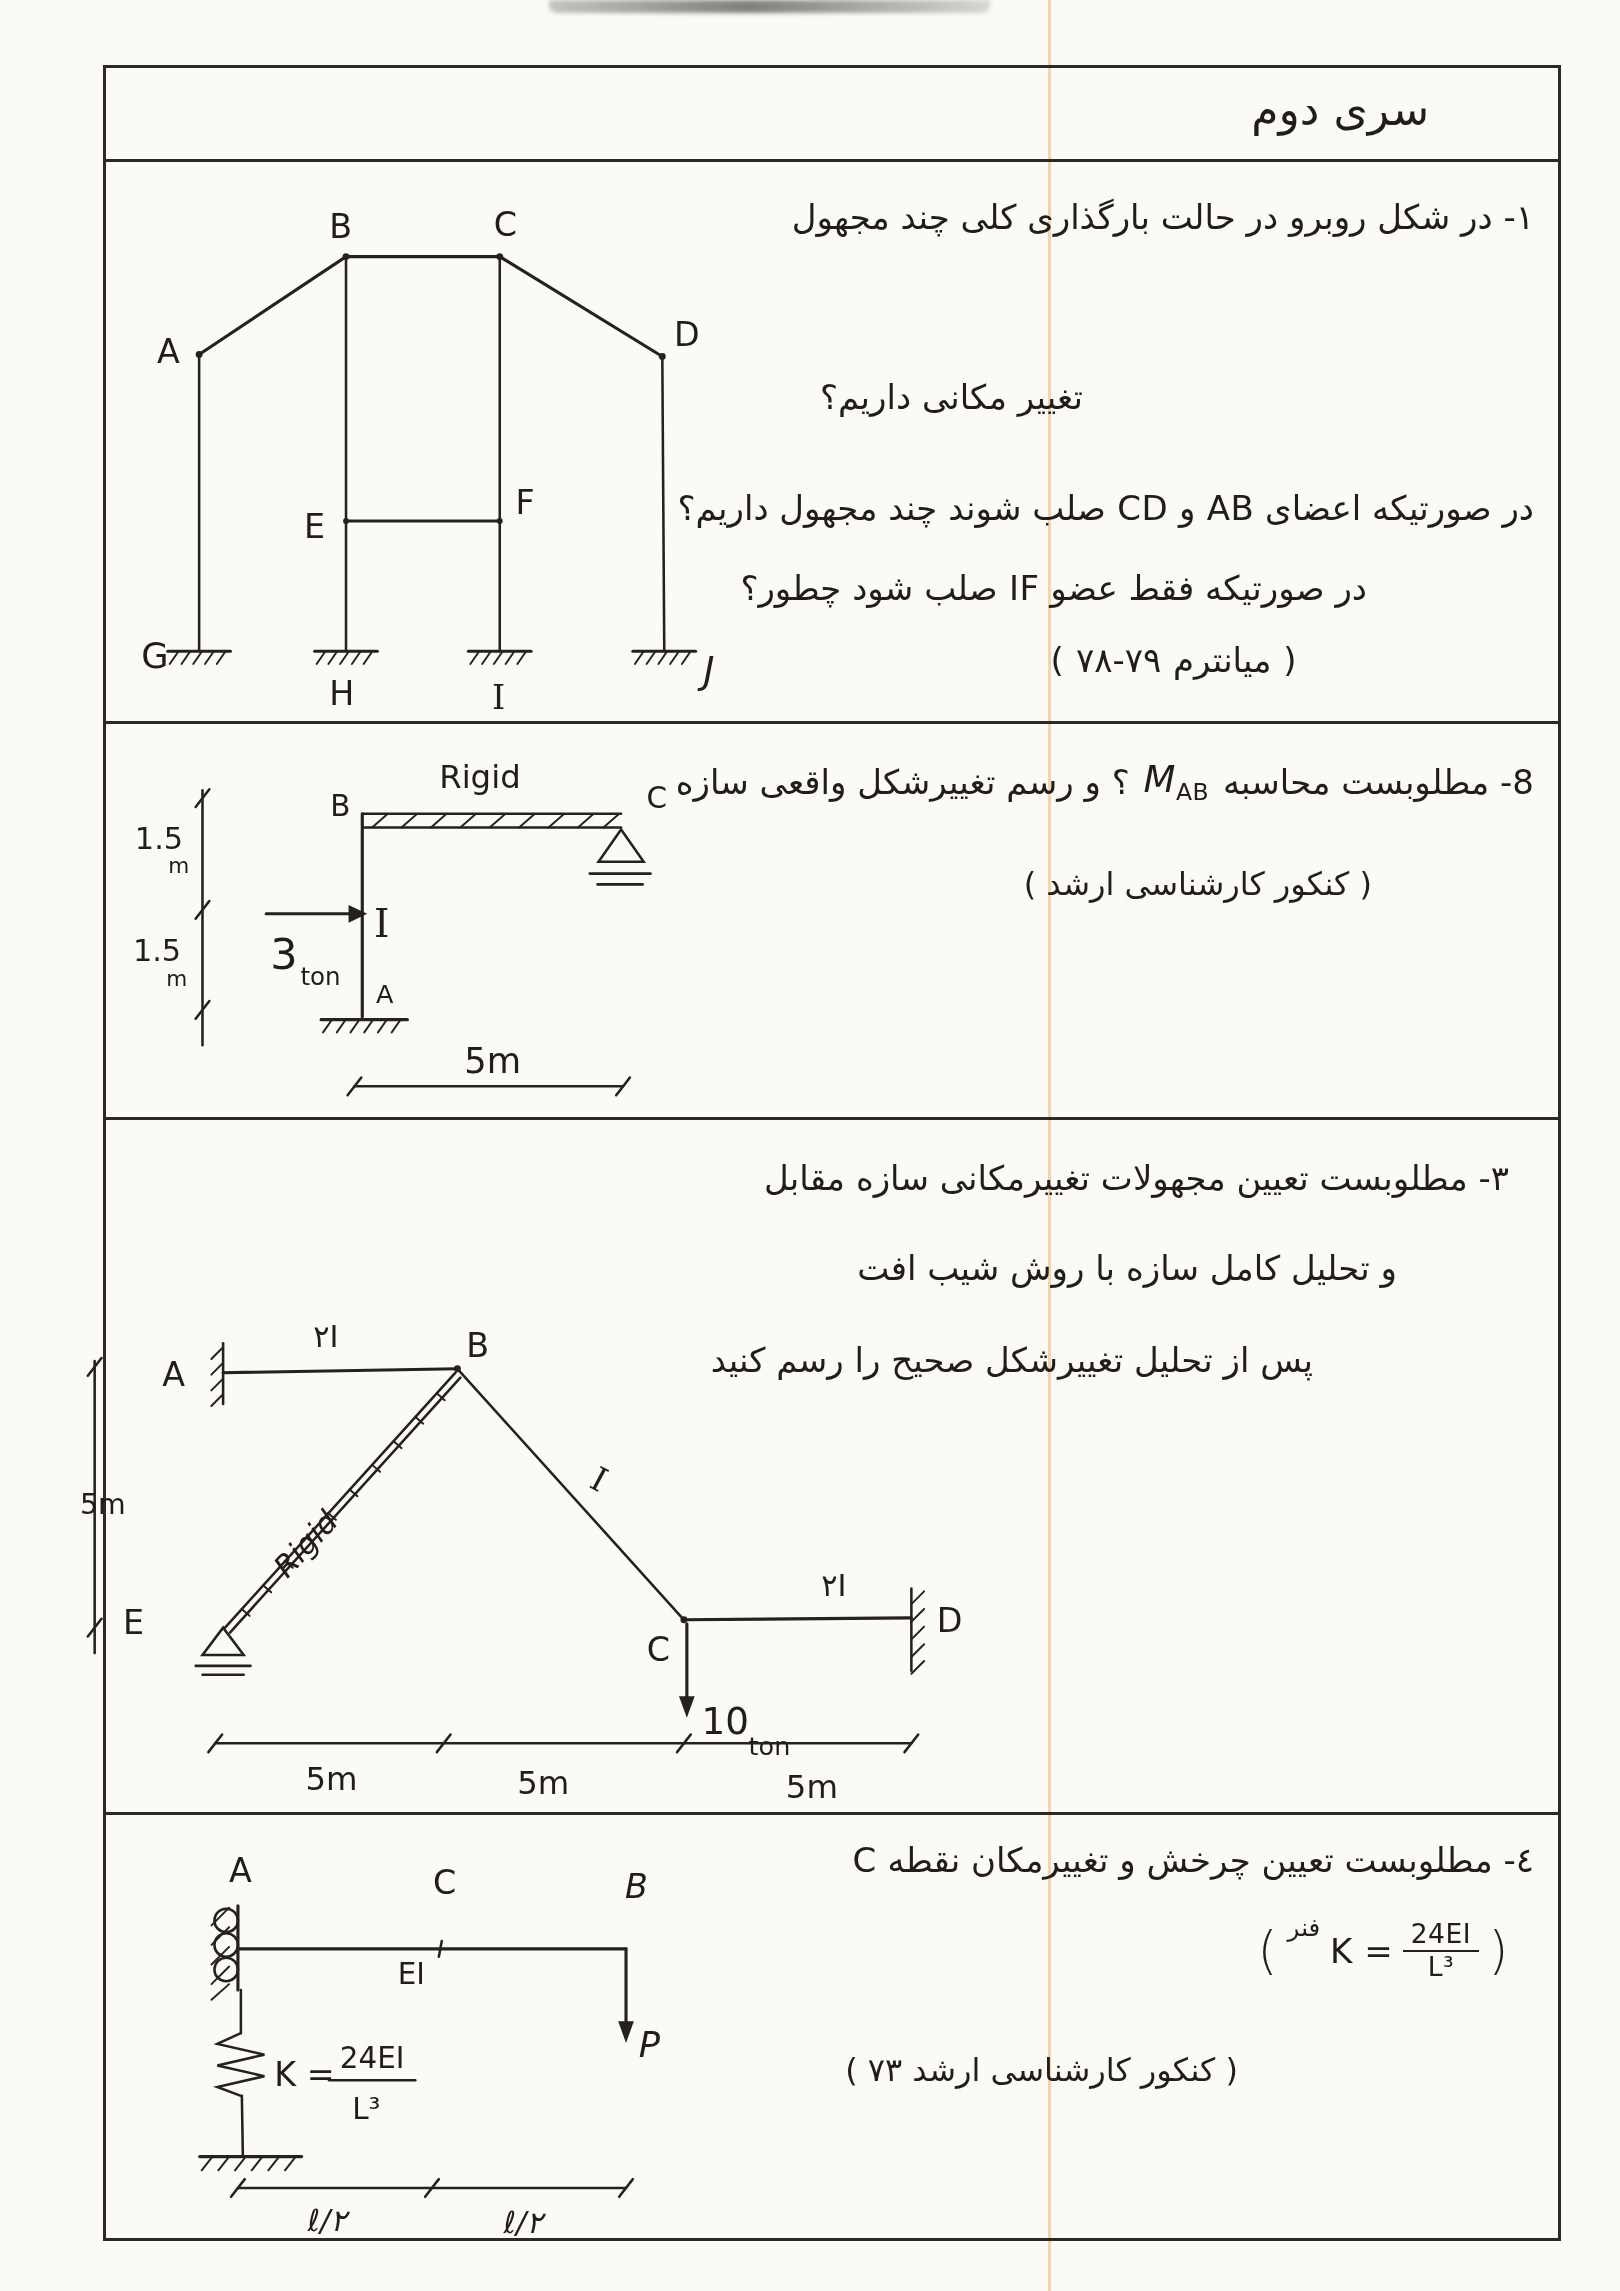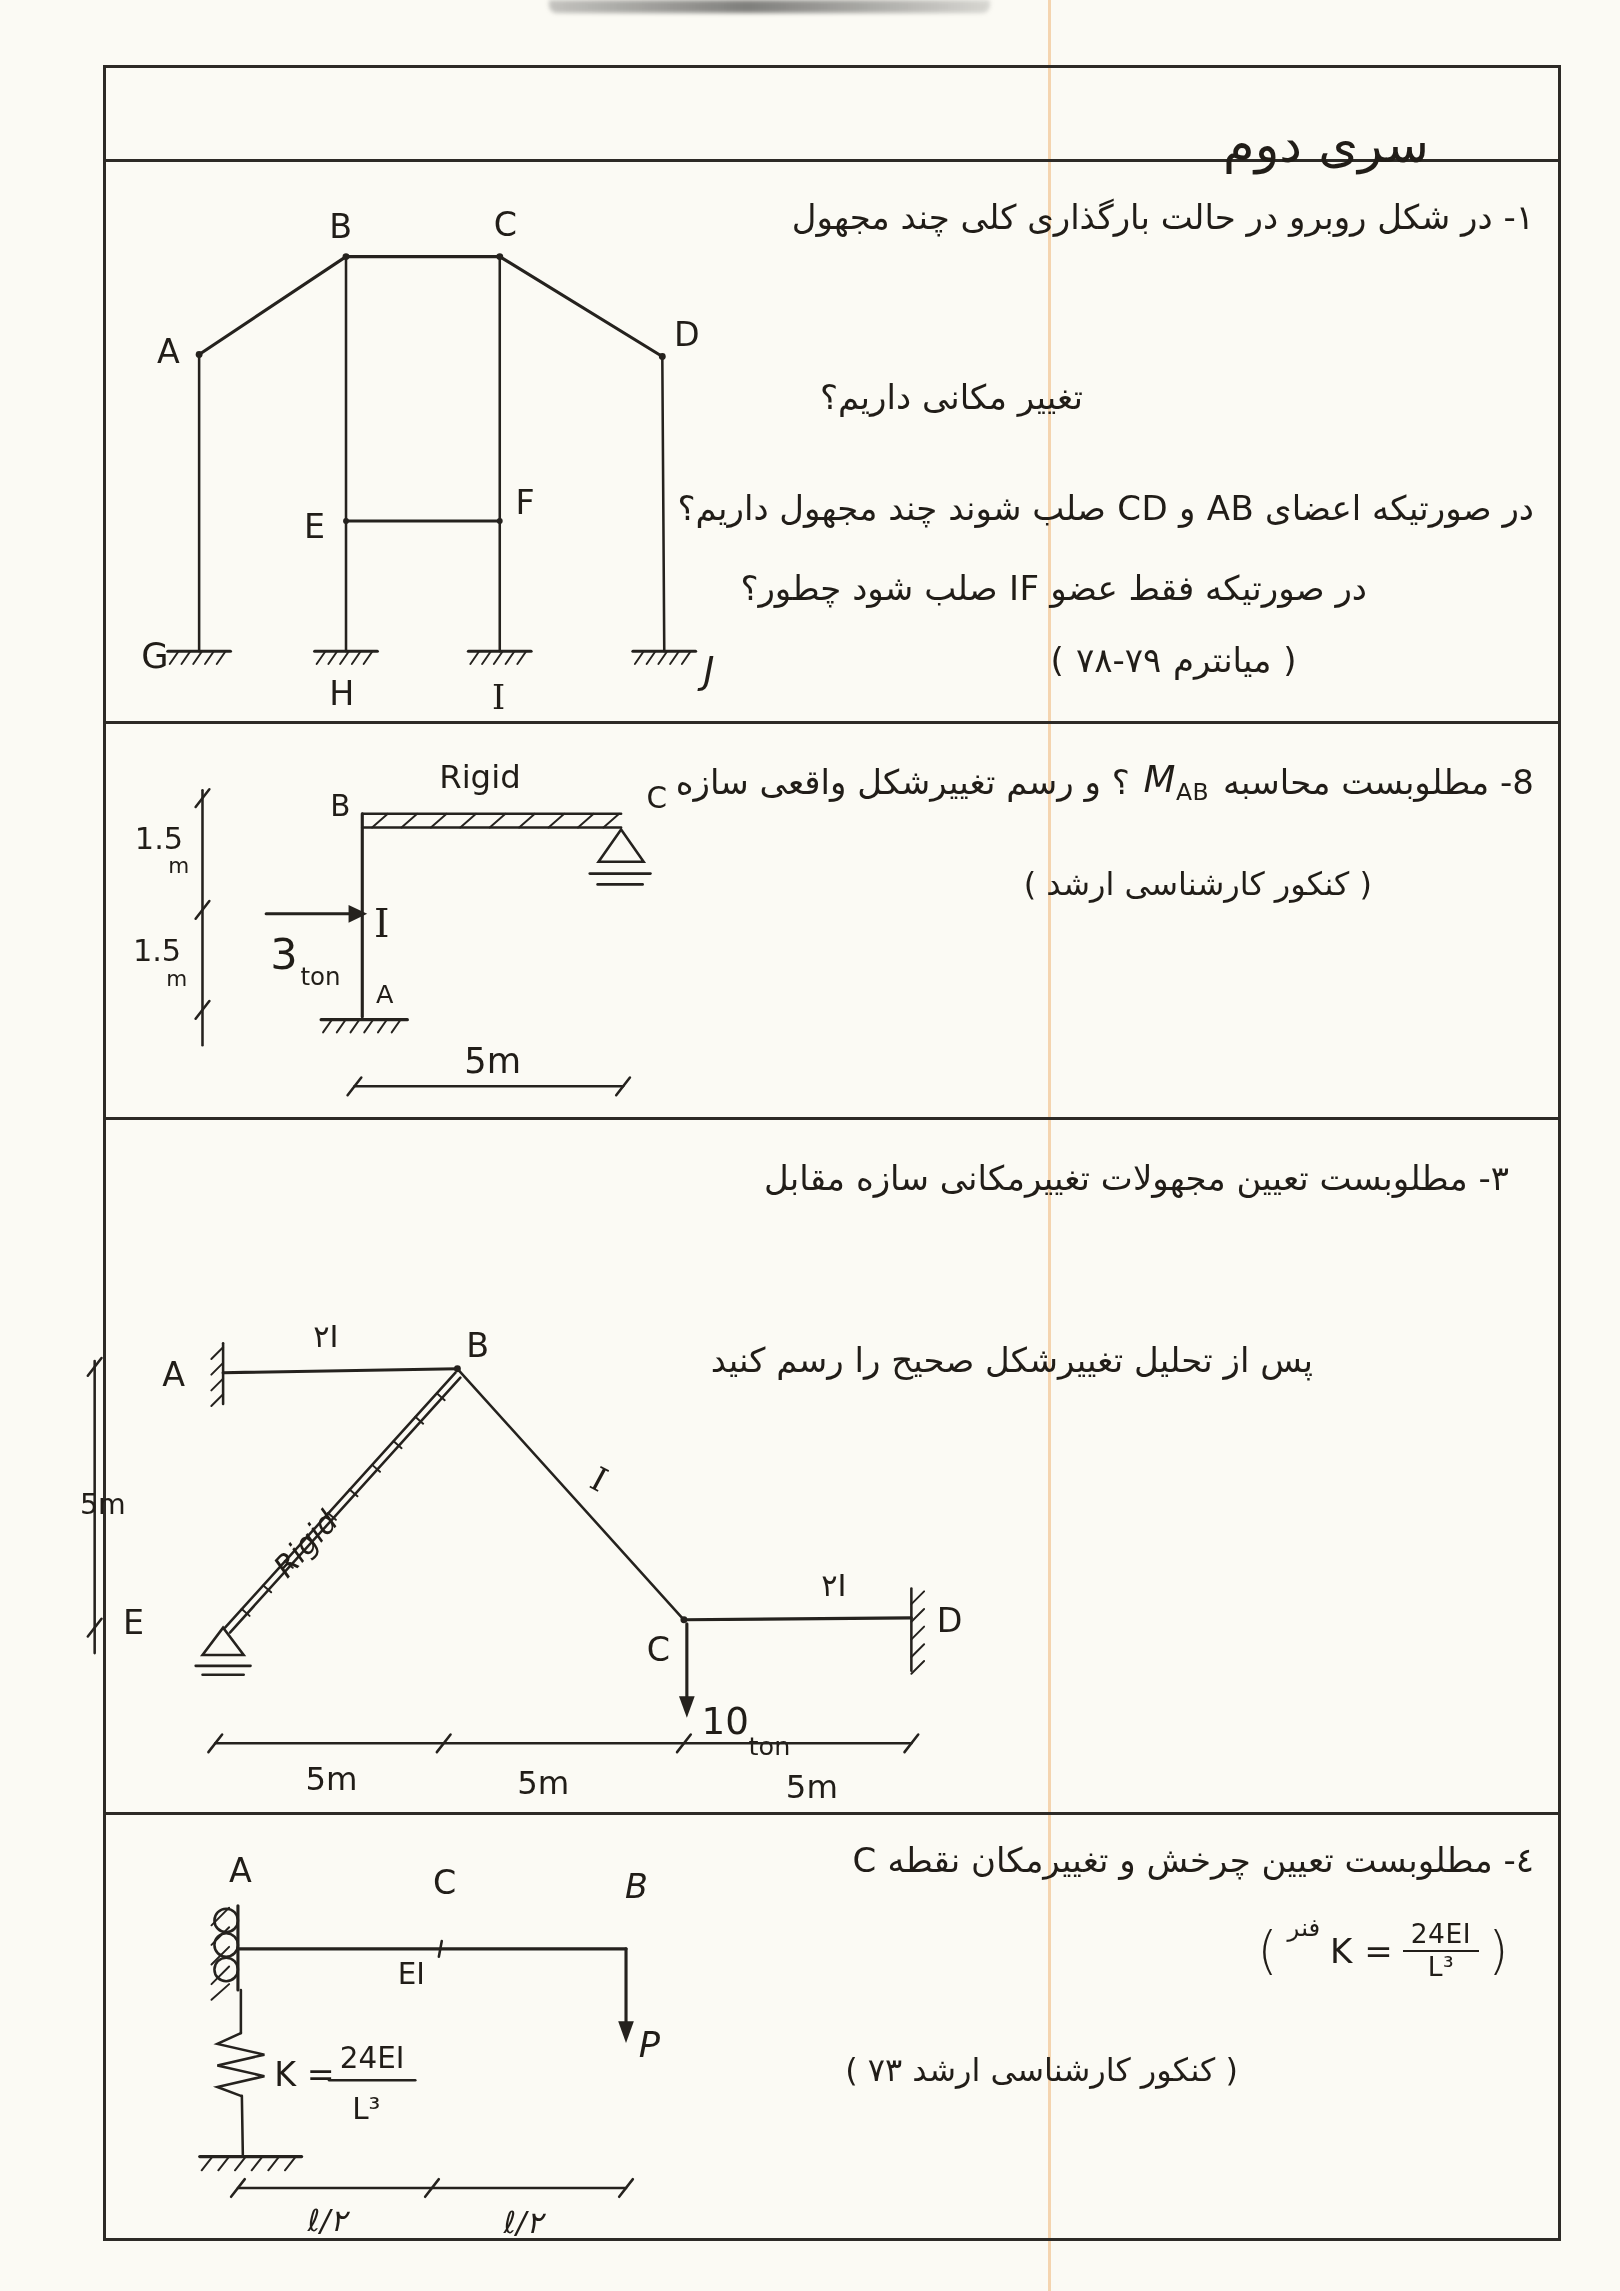--- a/index.html
+++ b/index.html
@@ -16,21 +16,21 @@
   }
   .flexline{display:flex;align-items:center;gap:13.7px;}
   .rtlflex{direction:rtl;}
   .ltr{direction:ltr;unicode-bidi:isolate;}
   .ltrflex{display:inline-flex;direction:ltr;align-items:center;gap:9.8px;}
   .mformula{font-size:37px;font-style:italic;}
   .mformula sub{font-size:23.5px;font-style:normal;}
   .smallword{font-size:24.5px;align-self:flex-start;margin-top:-5.9px;}
   .frac{display:inline-flex;flex-direction:column;align-items:center;font-size:26.5px;line-height:1.15;direction:ltr;}
   .frac .num{border-bottom:2.9px solid #211d18;padding:0 7.8px;}
-  .headertitle{position:absolute;font-size:51px;direction:rtl;letter-spacing:1px;margin-top:31px;}
+  .headertitle{position:absolute;font-size:44px;direction:rtl;letter-spacing:1px;}
   svg.diag{position:absolute;overflow:visible;}
   svg text{font-family:"DejaVu Sans",sans-serif;fill:#211d18;}
   svg .serif{font-family:"DejaVu Serif",serif;}
   .stk{stroke:#25221e;stroke-width:2.6;fill:none;stroke-linecap:round;}
   .stk3{stroke:#25221e;stroke-width:3.2;fill:none;stroke-linecap:round;}
   .thin{stroke:#25221e;stroke-width:2;fill:none;stroke-linecap:round;}
   .fillink{fill:#25221e;stroke:none;}
 </style>
 </head>
 <body>
@@ -162,20 +162,21 @@
 
     <g>
       <line class="stk" x1="232" y1="348" x2="506" y2="348"></line>
       <use href="#tick2" x="232" y="348"></use>
         <use href="#tick2" x="506" y="348"></use>
       <text x="344" y="334" font-size="36">5m</text>
     </g>
   </svg>
 
   <div class="ptext" style="top:1157px;right:111px;">۳- مطلوبست تعیین مجهولات تغییرمکانی سازه مقابل</div>
+  <div class="ptext" style="top:1247px;right:223px;">و تحلیل کامل سازه با روش شیب افت</div>
   <div class="ptext" style="top:1339px;right:307px;">پس از تحلیل تغییرشکل صحیح را رسم کنید</div>
 
   <svg class="diag" style="left:78px;top:1304px;" width="902" height="510" viewBox="0 0 920 520">
     <defs>
         <g id="tick3">
           <path class="stk" d="M-7,9 L7,-9"></path>
         </g>
       </defs>
 
     <g>

